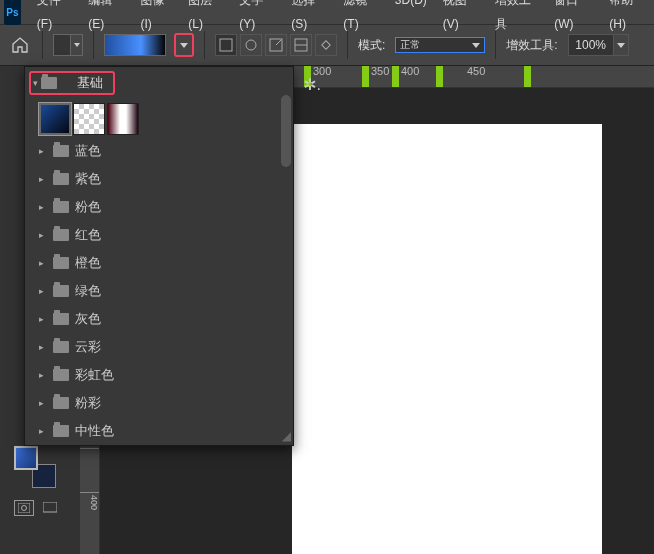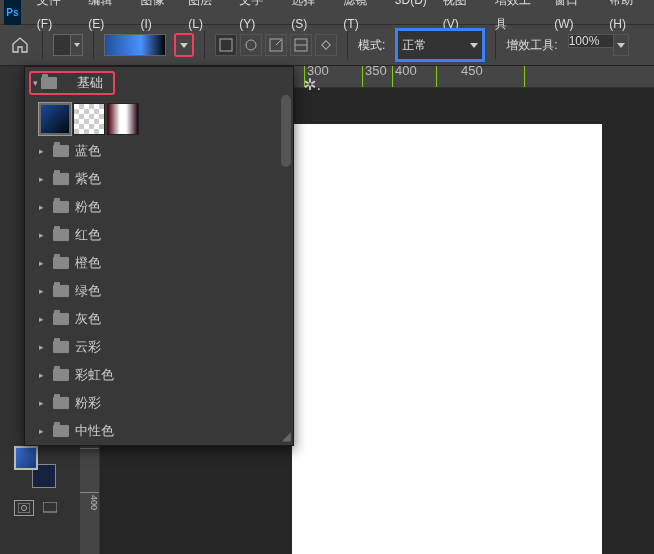--- a/index.html
+++ b/index.html
@@ -11,25 +11,25 @@
 .divider{width:1px;height:28px;background:#2e2e2e}
 .home-icon{width:24px;height:24px;display:flex;align-items:center;justify-content:center}
 .swatch-btn{width:30px;height:22px;border:1px solid #666;display:flex;align-items:center;position:relative}
 .swatch-color{flex:1;height:100%}
 .swatch-caret{width:12px;height:100%;background:#454545;display:flex;align-items:center;justify-content:center;border-left:1px solid #666}
 .grad-preview{width:62px;height:22px;background:linear-gradient(90deg,#2050a0 0%,#4a90ff 60%,#040404 100%);border:1px solid #666}
 .grad-dropdown{width:20px;height:24px;border:2px solid #f23f5d;border-radius:3px;display:flex;align-items:center;justify-content:center;margin-left:-2px}
 .mini-btn{width:22px;height:22px;border:1px solid #555;display:flex;align-items:center;justify-content:center}
 .mini-btn.active{background:#333}
 .mode-label{font-size:12px;color:#ddd}
-.select{width:90px;height:34px;background:#333;border:3px solid #3b82f6;display:flex;align-items:center;justify-content:space-between;padding:0 4px;font-size:12px}
-.opacity-box{width:46px;height:14px;background:#333;border:1px solid #555;display:flex;align-items:center;font-size:12px}
+.select{width:90px;height:16px;background:#333;border:1px solid #3b82f6;display:flex;align-items:center;justify-content:space-between;padding:0 4px;font-size:10px}
+.opacity-box{width:46px;height:22px;background:#333;border:1px solid #555;display:flex;align-items:center;justify-content:center;font-size:12px}
 .opacity-caret{width:16px;height:22px;border:1px solid #555;display:flex;align-items:center;justify-content:center;margin-left:-1px}
 .ruler-h{position:absolute;left:80px;right:0;top:66px;height:22px;background:#454545;border-bottom:1px solid #333;overflow:hidden}
-.ruler-h .tick{position:absolute;top:0;font-size:13px;color:#bbb;height:100%;border-left:1px solid #84cc16;padding-left:2px;line-height:10px}
+.ruler-h .tick{position:absolute;top:0;font-size:11px;color:#bbb;height:100%;border-left:7px solid #84cc16;padding-left:2px;line-height:10px}
 .ruler-v{position:absolute;left:80px;top:88px;bottom:0;width:20px;background:#454545;border-right:1px solid #333}
 .ruler-v .tick{position:absolute;left:0;font-size:9px;color:#bbb;writing-mode:vertical-rl;text-orientation:mixed;border-top:1px solid #888;padding-top:2px;width:100%}
 .canvas-bg{position:absolute;left:100px;right:0;top:88px;bottom:0;background:#262626}
 .canvas{position:absolute;left:192px;top:36px;width:310px;height:440px;background:#fff}
 .left-panel{position:absolute;left:0;top:66px;width:80px;bottom:0;background:#323232}
 .color-chips{position:absolute;left:14px;top:380px}
 .chip{width:24px;height:24px;border:1px solid #888;position:absolute}
 .chip.fg{background:linear-gradient(135deg,#3b6fd8,#1a3a7a);left:0;top:0;border:2px solid #bbb;z-index:2}
 .chip.bg{background:#17223f;left:18px;top:18px}
 .panel-icons{position:absolute;left:14px;top:434px;display:flex;gap:6px}

